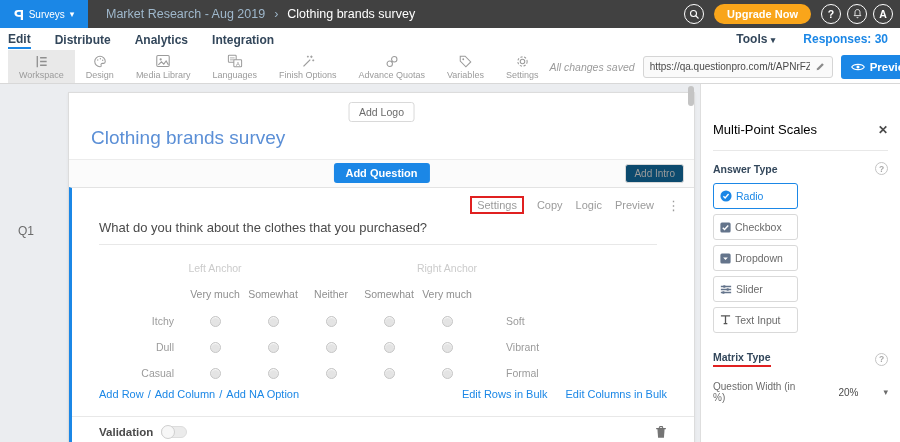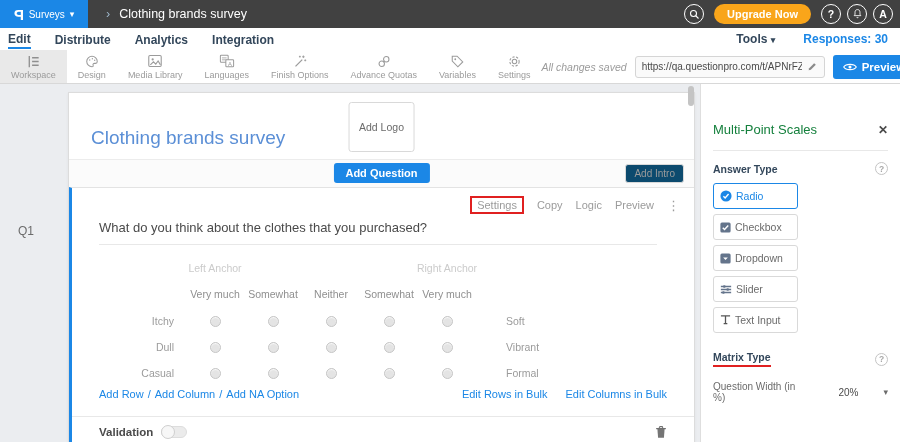--- a/index.html
+++ b/index.html
@@ -23,36 +23,36 @@
   
   #menubar { position:absolute; top:28px; left:0; width:900px; height:22px; background:#fff; display:flex; align-items:center; padding:0 12px 0 8px; }
   .menu-item { font-size:12px; font-weight:700; color:#33475B; margin-right:24px; padding:3px 0 1px; cursor:pointer; }
   .menu-item.active { border-bottom:2px solid #1B87E6; }
   .menubar-right { margin-left:auto; display:flex; align-items:center; gap:28px; }
   .tools-dd { font-size:12px; font-weight:700; color:#33475B; cursor:pointer; }
   .tools-dd .caret { font-size:9px; }
   .responses { font-size:12px; font-weight:700; color:#1B87E6; cursor:pointer; }
 
   
-  #toolbar { position:absolute; top:50px; left:0; width:900px; height:34px; background:#fff; border-bottom:1px solid #D8D8D8; display:flex; align-items:stretch; }
+  #toolbar { position:absolute; top:50px; left:0; width:900px; height:34px; background:#fff; border-bottom:1px solid #D8D8D8; display:flex; align-items:stretch; padding-left:8px; }
   .tool-item { display:flex; flex-direction:column; align-items:center; justify-content:center; gap:1px; padding:0 11px; cursor:pointer; }
   .tool-item.active { background:#E9E9E9; }
   .tool-label { font-size:9px; color:#9B9B9B; white-space:nowrap; }
   .tool-icon { height:16px; display:flex; align-items:center; }
   .toolbar-right { margin-left:auto; display:flex; align-items:center; gap:8px; padding-right:8px; }
   .saved-text { font-size:10.5px; font-style:italic; color:#9B9B9B; white-space:nowrap; }
   .url-box { display:flex; align-items:center; height:22px; border:1px solid #D5D5D5; border-radius:3px; background:#FAFAFA; padding:0 6px; gap:5px; }
   .url-box input { border:none; background:transparent; outline:none; font-size:10px; color:#4A4A4A; width:160px; font-family:"Liberation Sans",sans-serif; }
   .preview-btn { display:flex; align-items:center; gap:5px; background:#1B87E6; color:#fff; border:none; border-radius:3px; height:24px; padding:0 10px; font-size:11.5px; font-weight:700; cursor:pointer; }
 
   
   #q1-label { position:absolute; left:18px; top:224px; font-size:12px; color:#6B6B6B; }
   #canvas { position:absolute; left:68px; top:92px; width:627px; height:350px; background:#fff; border:1px solid #DCDCDC; border-bottom:none; box-shadow:0 1px 3px rgba(0,0,0,0.05); }
   .survey-header { position:relative; height:66px; }
-  .add-logo-btn { position:absolute; left:50%; transform:translateX(-50%); top:9px; background:#fff; border:1px solid #D9D9D9; border-radius:3px; font-size:10.5px; color:#6B6B6B; padding:18px 10px; cursor:pointer; }
+  .add-logo-btn { position:absolute; left:50%; transform:translateX(-50%); top:9px; background:#fff; border:1px solid #D9D9D9; border-radius:3px; font-size:10.5px; color:#6B6B6B; padding:3px 10px; cursor:pointer; }
   .survey-title { position:absolute; left:22px; top:34px; font-size:19px; color:#5B8FD6; cursor:text; }
   .add-row-strip { position:relative; height:28px; background:#FBFBFB; border-top:1px solid #ECECEC; }
   .add-question-btn { position:absolute; left:50%; transform:translateX(-50%); top:3px; background:#1B87E6; color:#fff; border:none; border-radius:3px; font-size:11px; font-weight:700; padding:4px 12px; cursor:pointer; }
   .add-intro-btn { position:absolute; right:10px; top:4px; background:#0c4a6e; border:1px solid #D9D9D9; border-radius:3px; font-size:10px; color:#9B9B9B; padding:3px 8px; cursor:pointer; }
   .question-card { position:relative; height:256px; border-top:1px solid #E3E3E3; border-left:3px solid #1B87E6; }
   .q-actions { position:absolute; top:8px; right:14px; display:flex; align-items:center; gap:13px; font-size:11px; color:#9B9B9B; }
   .q-action { cursor:pointer; }
   .settings-annot { border:2px solid #E02020; padding:1px 5px; }
   .dots { font-size:13px; color:#9B9B9B; cursor:pointer; letter-spacing:0; }
   .q-text { position:absolute; top:32px; left:27px; font-size:13px; font-weight:500; color:#4A4A4A; cursor:text; }
@@ -75,21 +75,21 @@
   .v-row { position:absolute; top:237px; left:27px; right:27px; display:flex; align-items:center; }
   .v-label { font-size:11.5px; font-weight:600; color:#4A4A4A; }
   .toggle { width:26px; height:12px; background:#EBEBEB; border:1px solid #DDD; border-radius:7px; margin-left:8px; position:relative; cursor:pointer; }
   .toggle .knob { position:absolute; left:-1px; top:-2px; width:14px; height:14px; border-radius:50%; background:#F7F7F7; border:1px solid #CFCFCF; }
   .trash { margin-left:auto; cursor:pointer; display:flex; }
   #canvas-scrollbar { position:absolute; left:688px; top:86px; width:6px; height:20px; background:#C4C4C4; border-radius:3px; cursor:grab; }
 
   
   #sidebar { position:absolute; left:700px; top:84px; width:200px; height:358px; background:#fff; border-left:1px solid #DEDEDE; padding:38px 12px 0; }
   .sb-title-row { display:flex; align-items:center; }
-  .sb-title { font-size:13px; color:#15803d; }
+  .sb-title { font-size:13px; color:#000000; }
   .sb-close { margin-left:auto; font-size:12px; font-weight:700; color:#4A4A4A; cursor:pointer; }
   .sb-divider { border-top:1px solid #E8E8E8; margin:13px 0 11px; }
   .sb-section { display:flex; align-items:center; margin-bottom:8px; }
   .sb-section .hd { font-size:10.5px; font-weight:700; color:#33475B; }
   .hd.red-underline { border-bottom:2px solid #E02020; padding-bottom:2px; }
   .help-icon { margin-left:auto; width:13px; height:13px; border-radius:50%; border:1px solid #C4C4C4; color:#A8A8A8; font-size:8.5px; font-weight:700; display:flex; align-items:center; justify-content:center; cursor:pointer; }
   .opt-grid { display:flex; flex-wrap:wrap; gap:5px 6px; margin-bottom:6px; }
   .opt-btn { width:85px; height:22px; border:1px solid #D9D9D9; border-radius:3px; background:#fff; display:flex; align-items:center; gap:4px; padding:12px 6px; font-size:10.5px; color:#6B6B6B; cursor:pointer; }
   .opt-btn.selected { border-color:#1B87E6; color:#1B87E6; }
   .sb-row { display:flex; align-items:center; margin:14px 0 0; font-size:10px; color:#6B6B6B;gap:25px; }
@@ -101,20 +101,21 @@
 </head>
 <body>
 
 <div id="topbar">
   <div class="logo-area">
     <span class="logo-glyph">P</span>
     <span class="logo-menu">Surveys</span>
     <span class="logo-caret">▾</span>
   </div>
   <div class="breadcrumb">
+    <span class="bc-parent">Market Research - Aug 2019</span>
     <span class="bc-sep">›</span>
     <span class="bc-current">Clothing brands survey</span>
   </div>
   <div class="topbar-right">
     <div class="tb-circle">
       <span class="tool-icon">
         <svg width="11" height="11" viewBox="0 0 22 22">
             <circle cx="9" cy="9" r="6" stroke="#fff" stroke-width="2.2" fill="none"></circle>
             <line x1="13.5" y1="13.5" x2="19" y2="19" stroke="#fff" stroke-width="2.2"></line>
           </svg>

